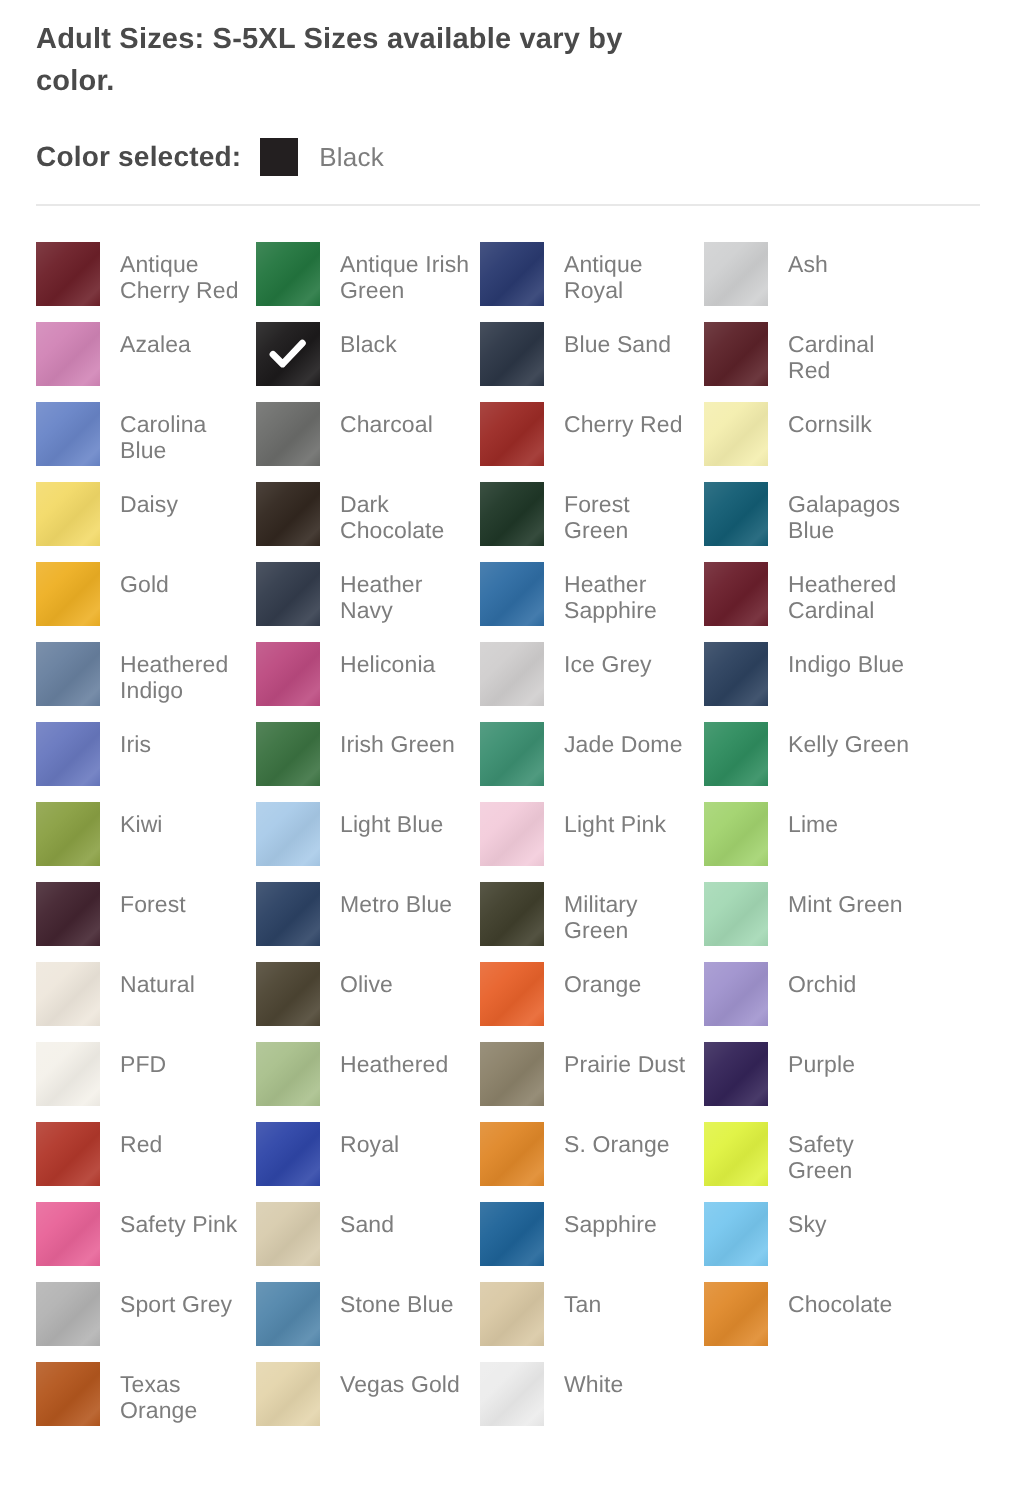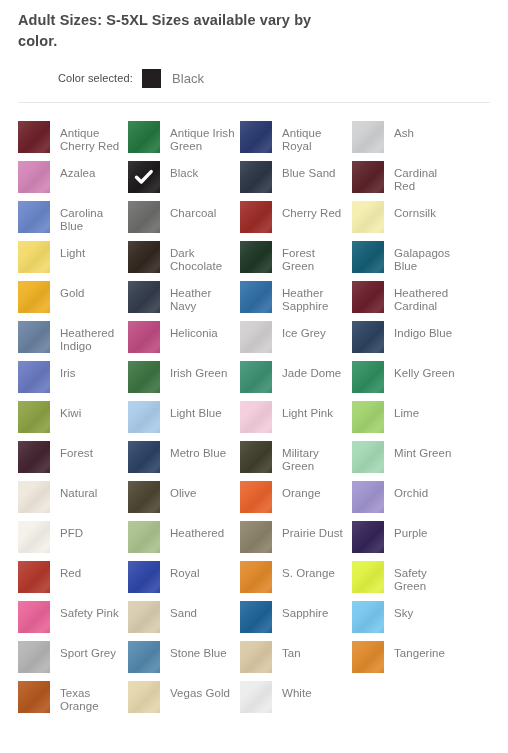--- a/index.html
+++ b/index.html
@@ -30,25 +30,24 @@
     padding-top: 10px;
     max-width: 300px;
   }
   .selected-row {
     display: flex;
     align-items: center;
     margin-top: 16px;
     height: 20px;
   }
   .selected-label {
-    font-size: 11px;
-    font-weight: normal;
+    font-size: 14px;
+    font-weight: bold;
     color: #4a4a4a;
     letter-spacing: 0.1px;
-    margin-left: 40px;
   }
   .selected-chip {
     width: 19px;
     height: 19px;
     margin-left: 9px;
     background: #231f20;
     display: inline-block;
   }
   .selected-name {
     font-size: 13px;
@@ -200,21 +199,21 @@
       <div class="swatch-item">
         <div class="swatch-box" style="background: rgb(244, 238, 174);">
           <div class="sheen"></div>
         </div>
         <div class="swatch-label">Cornsilk</div>
       </div>
       <div class="swatch-item">
         <div class="swatch-box" style="background: rgb(243, 218, 104);">
           <div class="sheen"></div>
         </div>
-        <div class="swatch-label">Light</div>
+        <div class="swatch-label">Daisy</div>
       </div>
       <div class="swatch-item">
         <div class="swatch-box" style="background: rgb(50, 39, 31);">
           <div class="sheen"></div>
         </div>
         <div class="swatch-label">Dark Chocolate</div>
       </div>
       <div class="swatch-item">
         <div class="swatch-box" style="background: rgb(31, 55, 39);">
           <div class="sheen"></div>
@@ -458,21 +457,21 @@
       <div class="swatch-item">
         <div class="swatch-box" style="background: rgb(217, 200, 164);">
           <div class="sheen"></div>
         </div>
         <div class="swatch-label">Tan</div>
       </div>
       <div class="swatch-item">
         <div class="swatch-box" style="background: rgb(224, 138, 44);">
           <div class="sheen"></div>
         </div>
-        <div class="swatch-label">Tangerine</div>
+        <div class="swatch-label">Chocolate</div>
       </div>
       <div class="swatch-item">
         <div class="swatch-box" style="background: rgb(180, 87, 30);">
           <div class="sheen"></div>
         </div>
         <div class="swatch-label">Texas Orange</div>
       </div>
       <div class="swatch-item">
         <div class="swatch-box" style="background: rgb(228, 213, 172);">
           <div class="sheen"></div>

